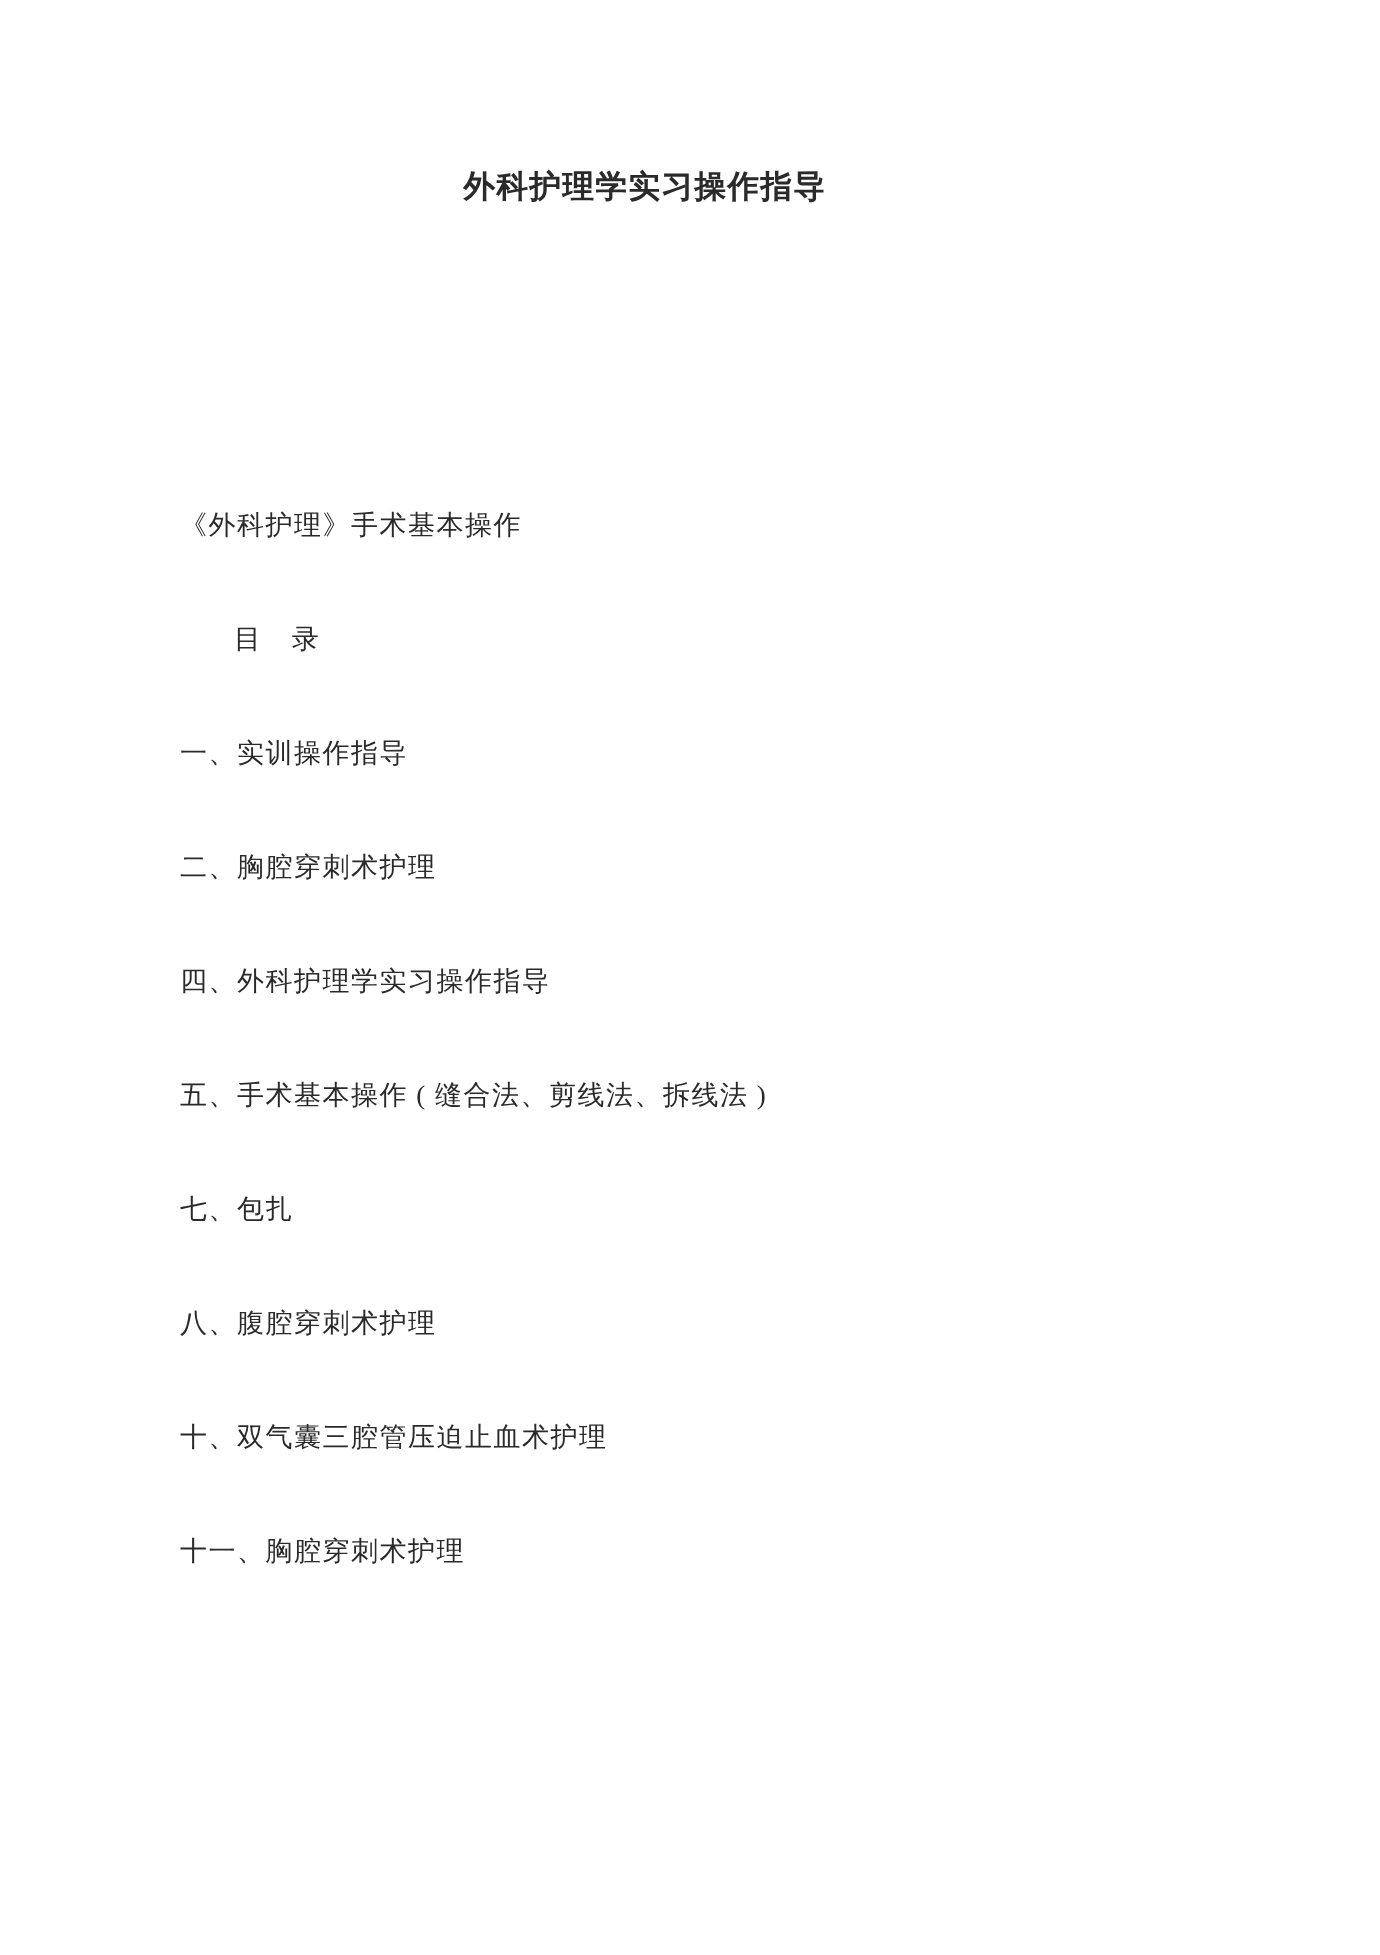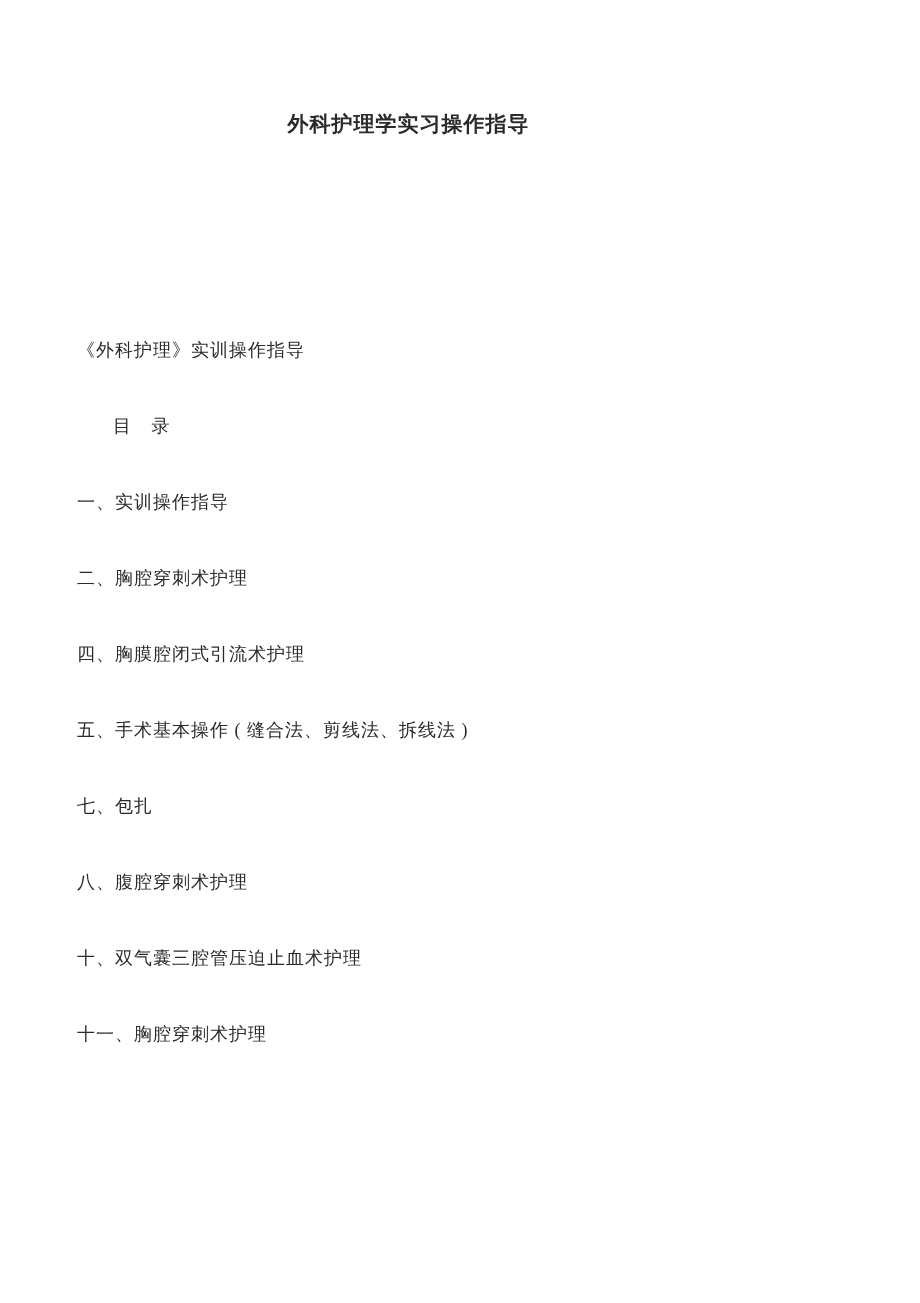--- a/index.html
+++ b/index.html
@@ -9,21 +9,21 @@
     }
     body {
       width: 920px;
       height: 1303px;
       background: #ffffff;
       font-family: "SimSun", "宋体", serif;
       color: #2a2a2a;
       position: relative;
     }
     .page {
-      padding: 110px 100px 0 77px;
+      padding: 110px 100px 0 120px;
     }
     .title {
       text-align: center;
       font-size: 21px;
       margin-bottom: 200px;
       margin-left: -80px;
       letter-spacing: 1px;
     }
     .subtitle {
       font-size: 18px;
@@ -43,26 +43,26 @@
       font-size: 18px;
       margin-bottom: 52px;
       letter-spacing: 1px;
     }
   </style>
 </head>
 <body>
 
 <div class="page">
   <h1 class="title">外科护理学实习操作指导</h1>
-  <div class="subtitle">《外科护理》实训操作指导</div>
+  <div class="subtitle">《外科护理》手术基本操作</div>
   <div class="toc-heading">目 录</div>
   <ul class="toc-list">
     <li class="toc-item">一、实训操作指导</li>
     <li class="toc-item">二、胸腔穿刺术护理</li>
-    <li class="toc-item">四、胸膜腔闭式引流术护理</li>
+    <li class="toc-item">四、外科护理学实习操作指导</li>
     <li class="toc-item">五、手术基本操作 ( 缝合法、剪线法、拆线法    )</li>
     <li class="toc-item">七、包扎</li>
     <li class="toc-item">八、腹腔穿刺术护理</li>
     <li class="toc-item">十、双气囊三腔管压迫止血术护理</li>
     <li class="toc-item">十一、胸腔穿刺术护理</li>
 
   </ul>
 </div>
 
 </body></html>

